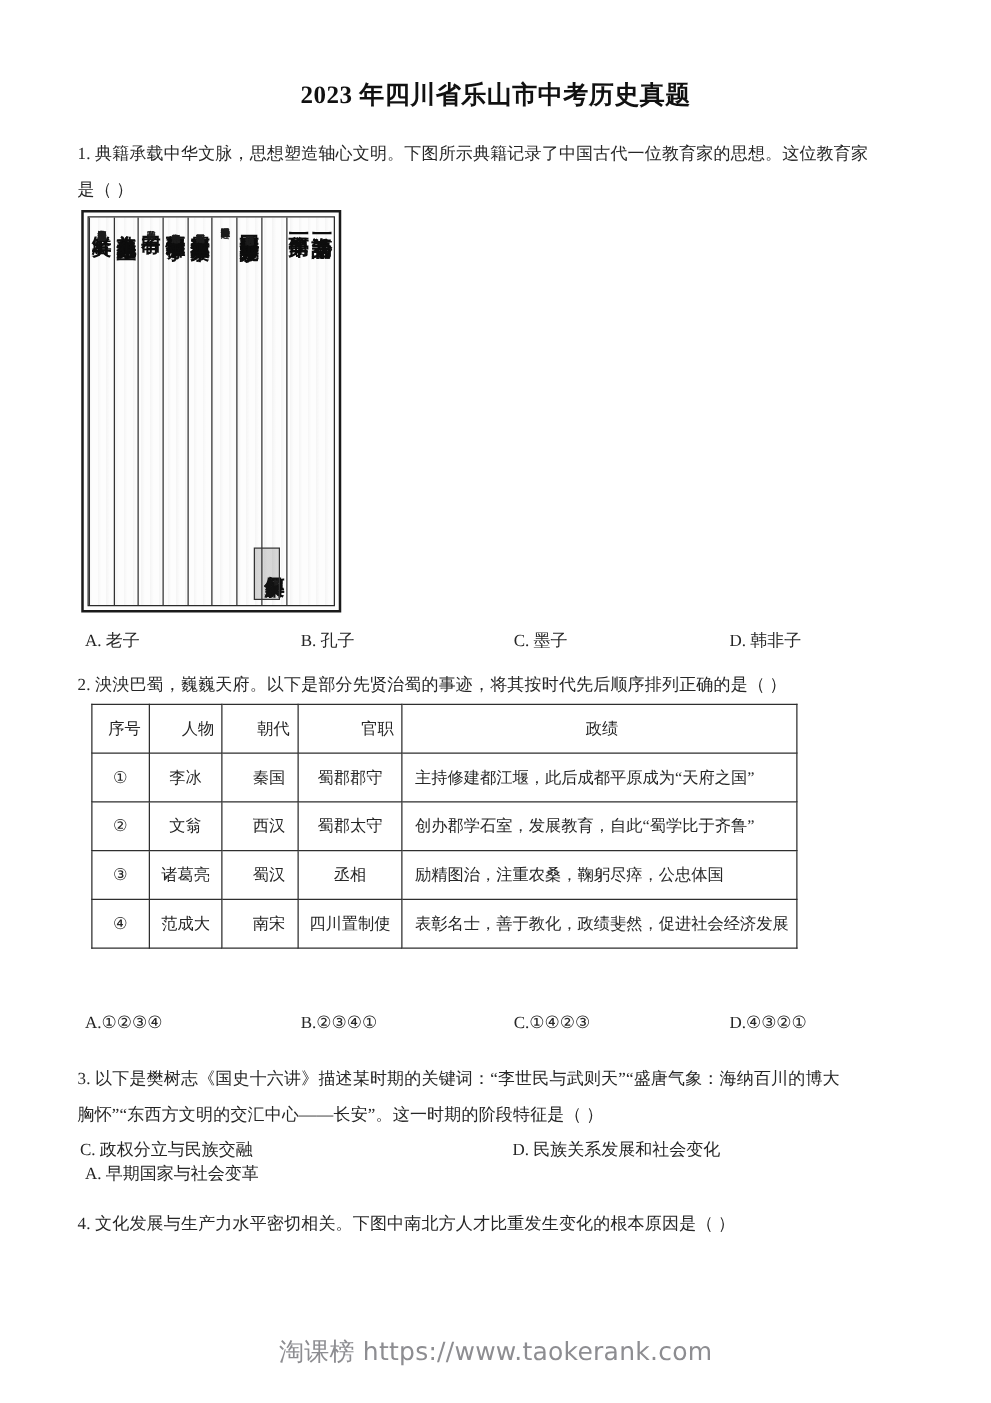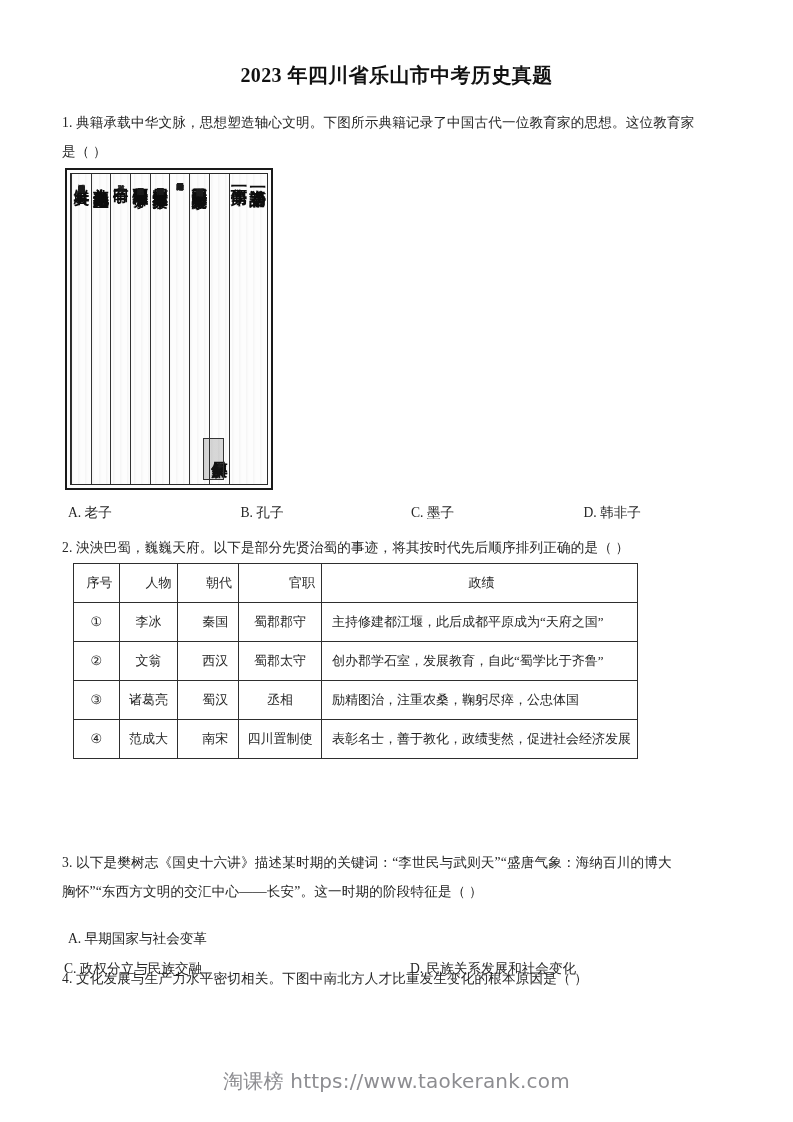--- a/index.html
+++ b/index.html
@@ -282,30 +282,36 @@
       <tr>
         <td class="col-id">④</td>
         <td class="col-person">范成大</td>
         <td class="col-dyn">南宋</td>
         <td class="col-office">四川置制使</td>
         <td class="col-ach">表彰名士，善于教化，政绩斐然，促进社会经济发展</td>
       </tr>
     </tbody>
   </table>
 
+  <div class="opts-row four" style="top:809px;">
+    <div class="opt-a">A.①②③④</div>
+    <div class="opt-b">B.②③④①</div>
+    <div class="opt-c">C.①④②③</div>
+    <div class="opt-d">D.④③②①</div>
+  </div>
 
   <div class="q-block" style="top:848px;">
     <div class="q-line">3. 以下是樊树志《国史十六讲》描述某时期的关键词：“李世民与武则天”“盛唐气象：海纳百川的博大</div>
     <div class="q-line">胸怀”“东西方文明的交汇中心——长安”。这一时期的阶段特征是（      ）</div>
   </div>
 
   <div class="opts-row two" style="top:906px;">
     <div class="opt-a">A. 早期国家与社会变革</div>
   </div>
-  <div class="opts-row two" style="top:936px;">
+  <div class="opts-row two" style="top:887px;">
     <div class="opt-c">C. 政权分立与民族交融</div>
     <div class="opt-d">D. 民族关系发展和社会变化</div>
   </div>
 
   <div class="q-block" style="top:964px;">
     <div class="q-line">4. 文化发展与生产力水平密切相关。下图中南北方人才比重发生变化的根本原因是（      ）</div>
   </div>
 
   <div class="footer-wm">淘课榜 https://www.taokerank.com</div>
 

